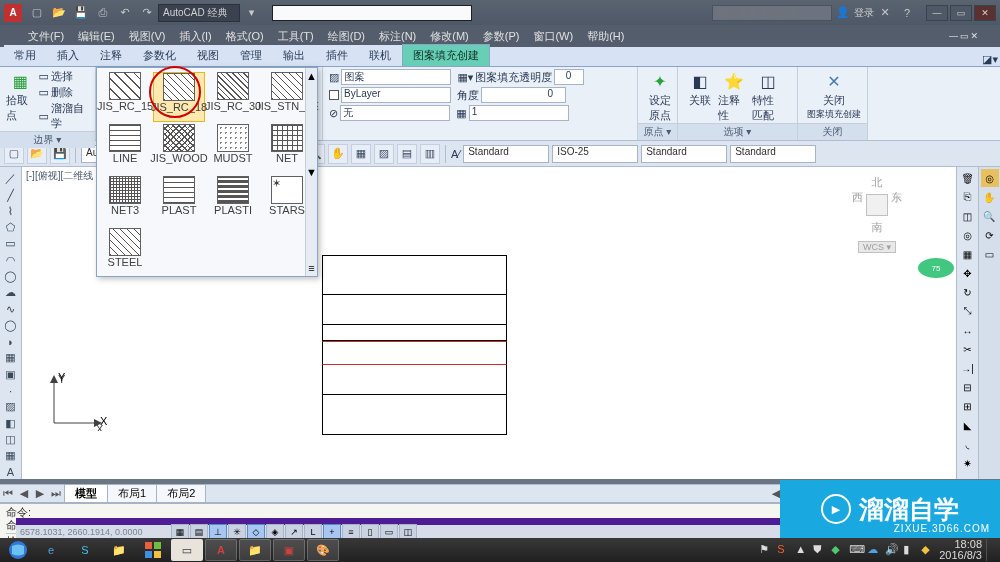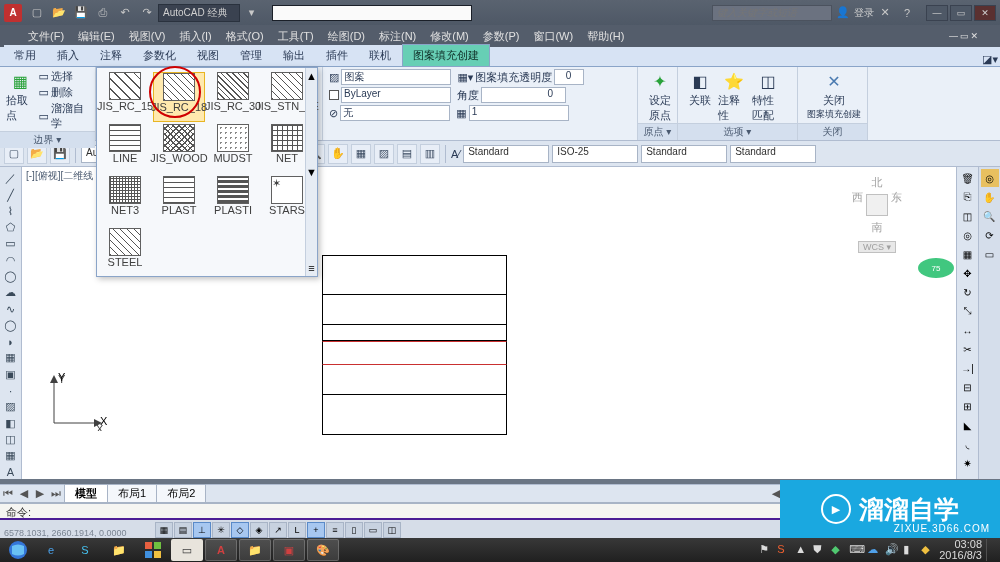--- a/index.html
+++ b/index.html
@@ -76,21 +76,21 @@
 
 
 .layout-tabs { position:absolute; left:0; bottom:60px; right:0; height:18px; background:#dde5f0; border-top:1px solid #b0bcd0; display:flex; align-items:center; font-size:10px; }
 .lt-arrow { width:16px; text-align:center; color:#555; }
 .lt-tab { padding:1px 10px; border:1px solid #a8b4c6; background:#f4f7fb; margin-right:-1px; }
 .lt-tab.active { background:#fff; font-weight:bold; }
 
 
 .cmd { position:absolute; left:0; bottom:24px; right:0; height:36px; background:#f5f5f2; border-top:2px solid #a8b4c6; padding:2px 6px; font-family:Consolas,monospace; font-size:11px; color:#303030; line-height:13px; }
 .cmd-scroll { position:absolute; right:0; top:0; width:14px; height:100%; background:#e4e4e0; border-left:1px solid #c0c0bc; }
-.icon-strip { position:absolute; left:0; bottom:24px; height:20px; display:flex; align-items:flex-end; background:#d6dde8; border-top:2px solid #4c1d95; padding:0 4px; gap:1px; right:0; }
+.icon-strip { position:absolute; left:16px; bottom:24px; height:20px; display:flex; align-items:center; background:#d6dde8; border-top:7px solid #4c1d95; padding:0 4px; gap:1px; right:0; }
 .sb-btn { width:18px; height:16px; background:#c8d2e0; border:1px solid #a8b4c6; font-size:9px; display:flex; align-items:center; justify-content:center; }
 .sb-btn.on { background:#a7c7f0; border-color:#5a8ac8; }
 
 
 .taskbar { position:absolute; left:0; bottom:0; right:0; height:24px; background:linear-gradient(#383838,#202020); display:flex; align-items:center; padding:0 2px; }
 .start { width:32px; height:22px; display:flex; align-items:center; justify-content:center; }
 .task-ico { width:32px; height:22px; margin:0 1px; display:flex; align-items:center; justify-content:center; border-radius:2px; }
 .task-ico.active { background:rgba(255,255,255,0.12); box-shadow:inset 0 0 0 1px rgba(255,255,255,0.2); }
 .tray { margin-left:auto; display:flex; align-items:center; gap:4px; color:#dcdcdc; font-size:10px; padding-right:4px; }
 .tray-ico { width:14px; height:14px; }
@@ -549,18 +549,18 @@
     <span class="tray-ico" style="color:#f06030">S</span>
     <span class="tray-ico">▲</span>
     <span class="tray-ico">⛊</span>
     <span class="tray-ico" style="color:#50c870">◆</span>
     <span class="tray-ico">⌨</span>
     <span class="tray-ico" style="color:#50a0e8">☁</span>
     <span class="tray-ico">🔊</span>
     <span class="tray-ico">▮</span>
     <span class="tray-ico" style="color:#f0c040">◆</span>
     <div style="text-align:right;line-height:11px">
-      <div>03:08</div>
+      <div>18:08</div>
       <div>2016/8/3</div>
     </div>
     <div style="width:8px;height:22px;border-left:1px solid #505050"></div>
   </div>
 </div>
 
 </body></html>

